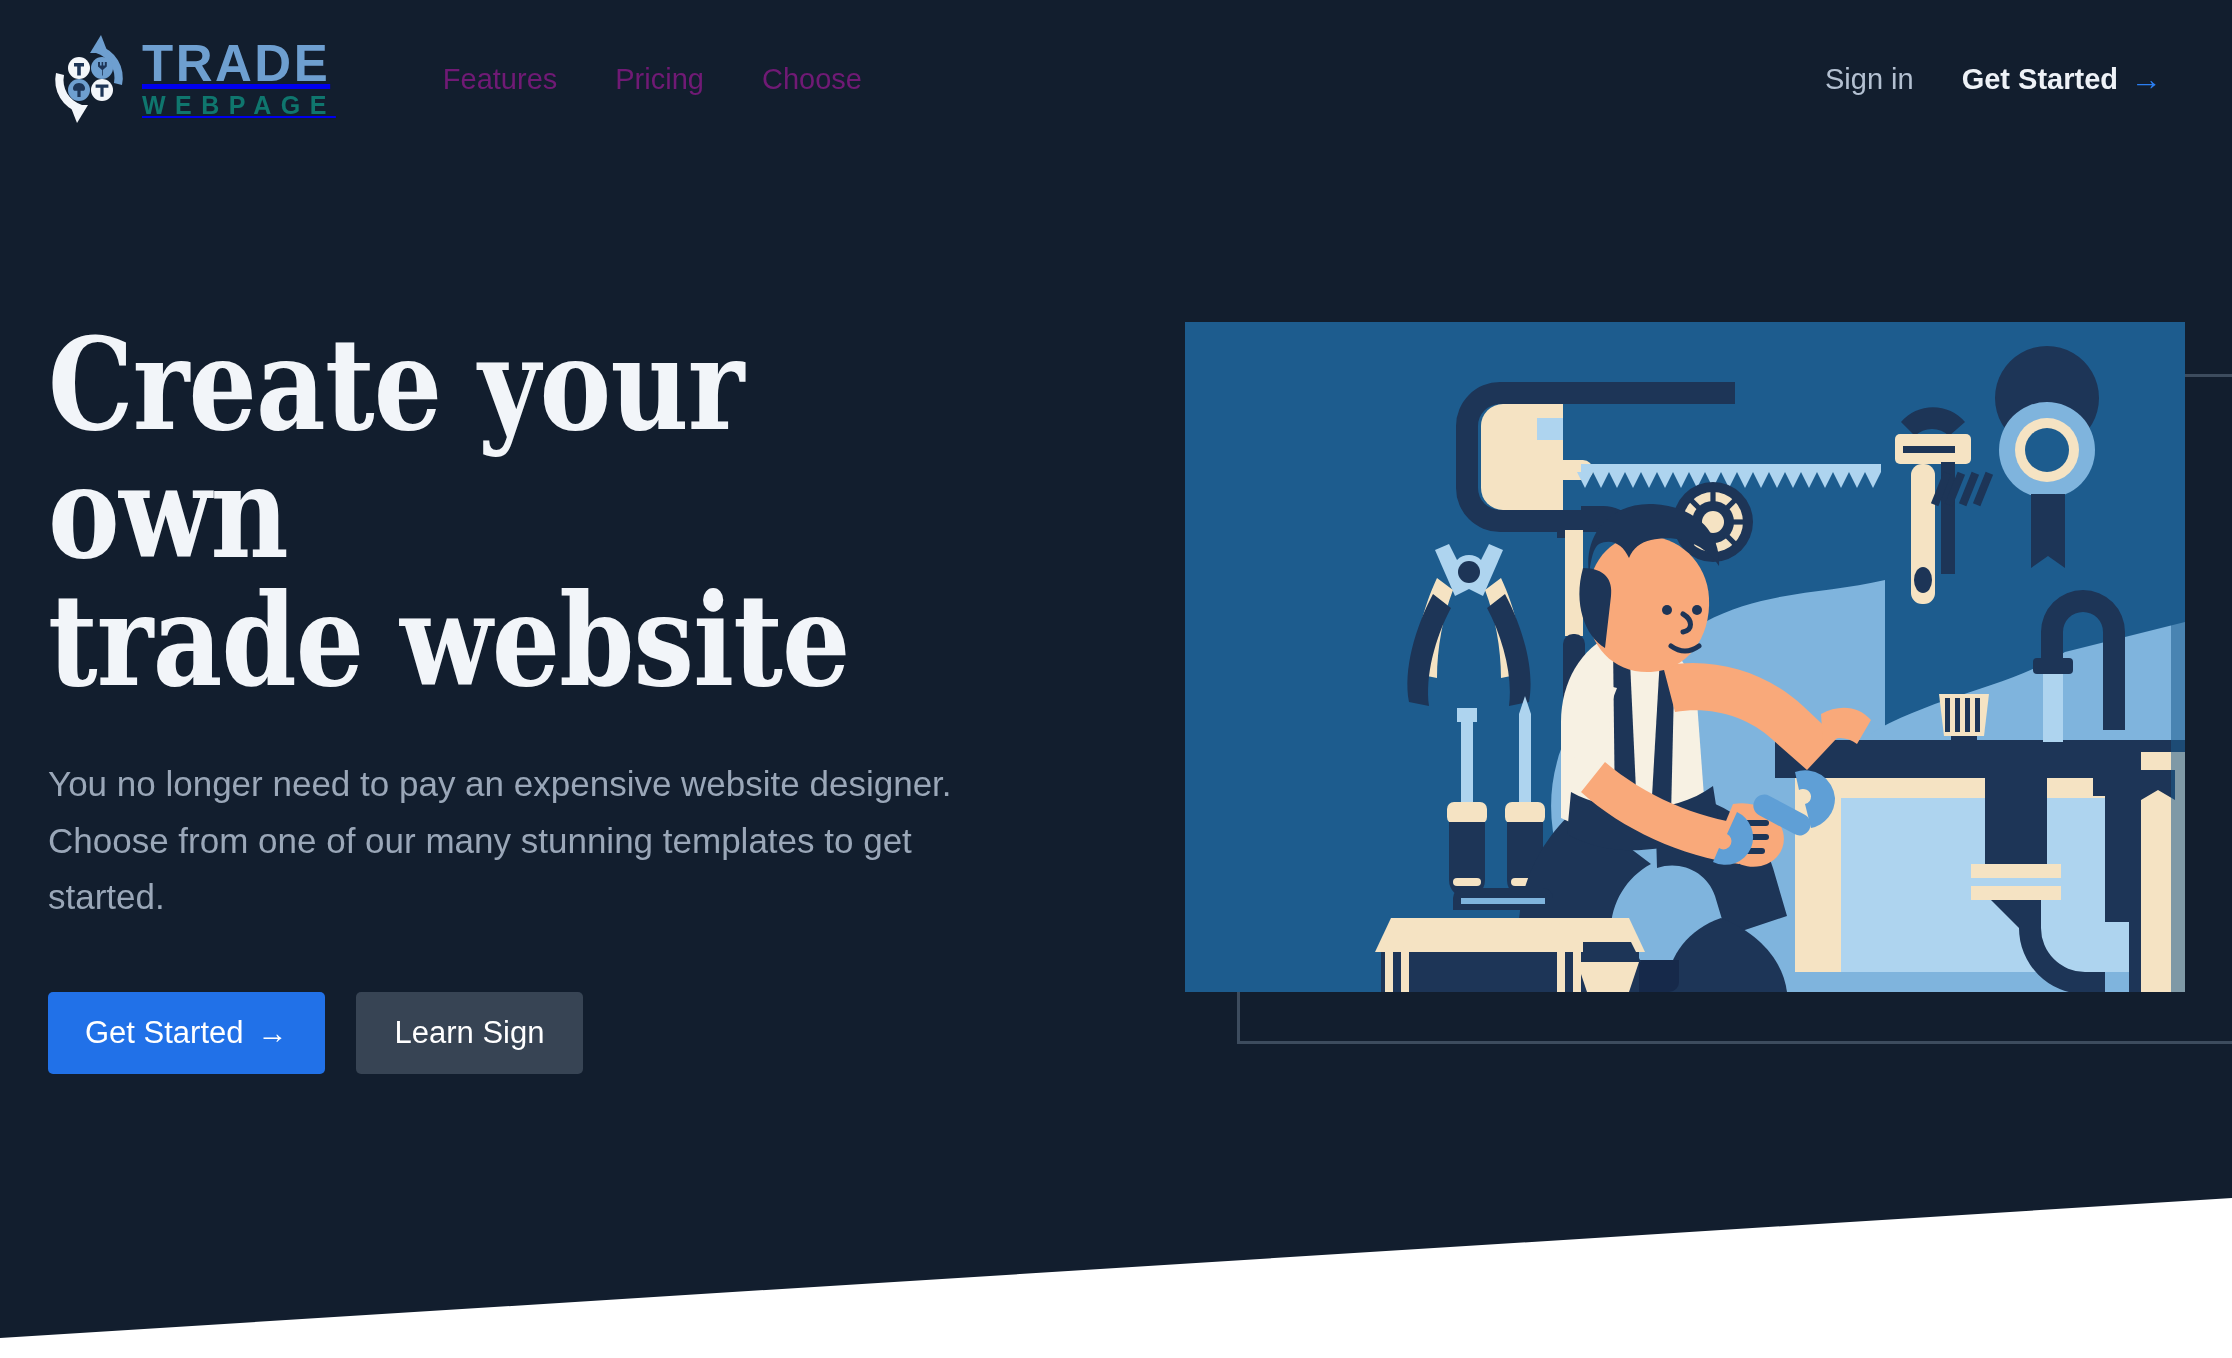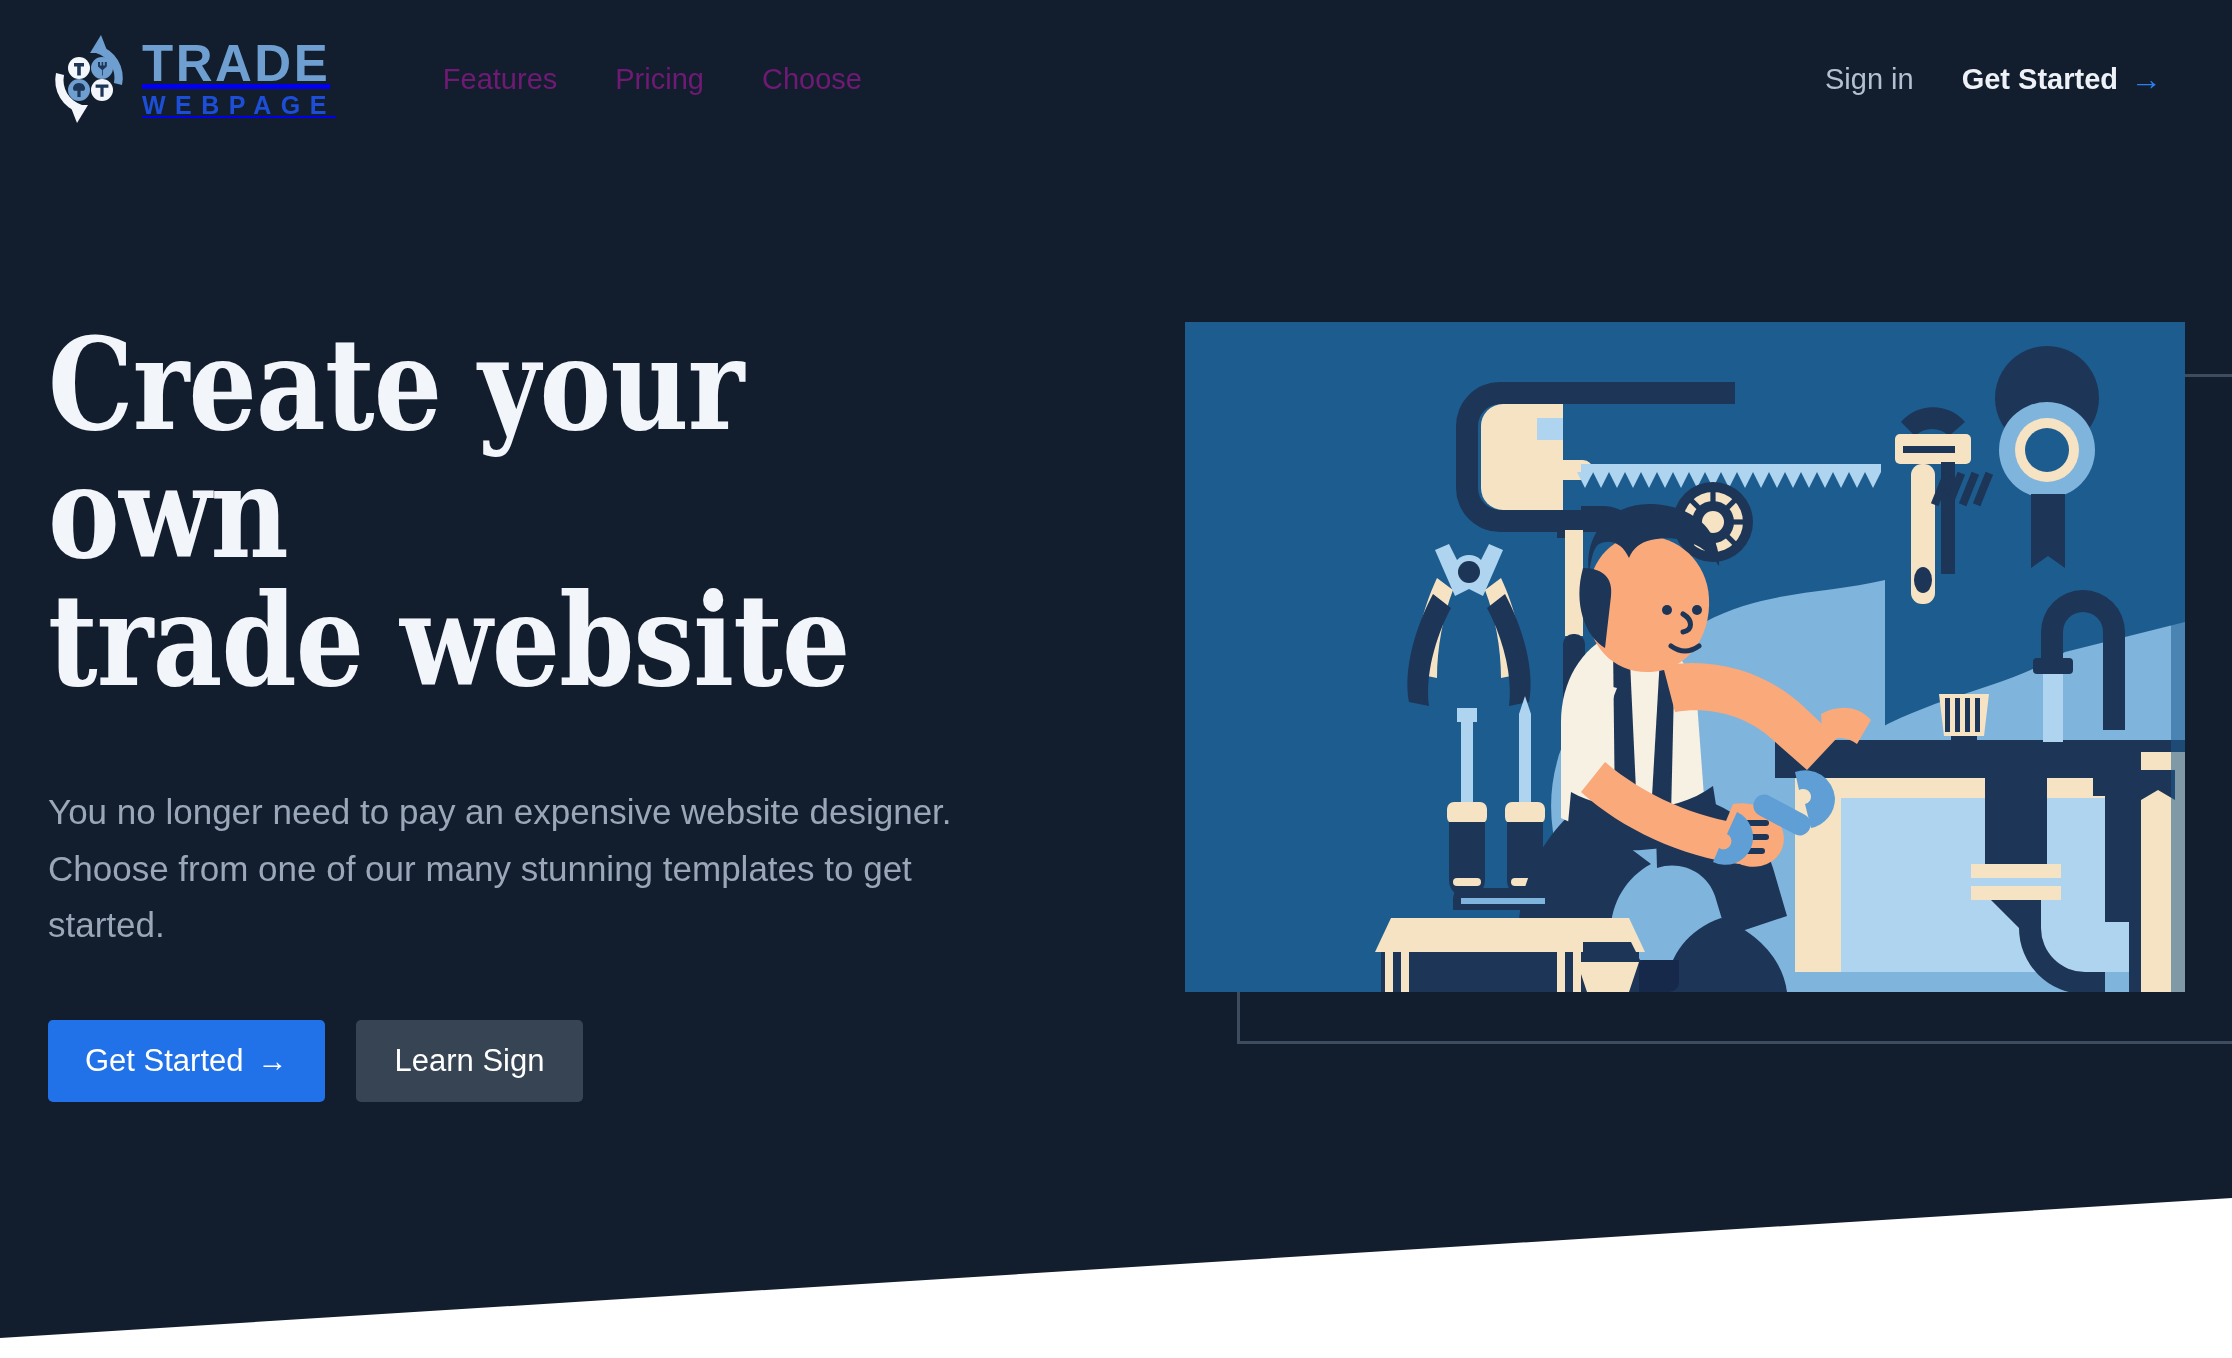--- a/index.html
+++ b/index.html
@@ -62,21 +62,21 @@
     font-size: 51px;
     font-weight: 700;
     letter-spacing: 2.5px;
     color: #6e9fd0;
     line-height: 0.96;
   }
   .logo-webpage {
     font-size: 25px;
     font-weight: 700;
     letter-spacing: 9.5px;
-    color: #1d4ed8;
+    color: #0f766e;
     margin-top: 5px;
   }
 
   
   .nav-main {
     display: flex;
     align-items: center;
     gap: 0;
     margin-left: 78px;
   }
@@ -141,21 +141,21 @@
     font-weight: 700;
     line-height: 1.0;
     color: #f2f5f9;
     letter-spacing: -1px;
     transform: scaleX(0.84);
     transform-origin: left center;
     white-space: pre-line;
   }
 
   .subcopy {
-    margin-top: 80px;
+    margin-top: 52px;
     font-size: 35px;
     line-height: 1.62;
     color: #9aa7b8;
     width: 960px;
   }
 
   .cta-row {
     margin-top: 66px;
     display: flex;
     align-items: center;

